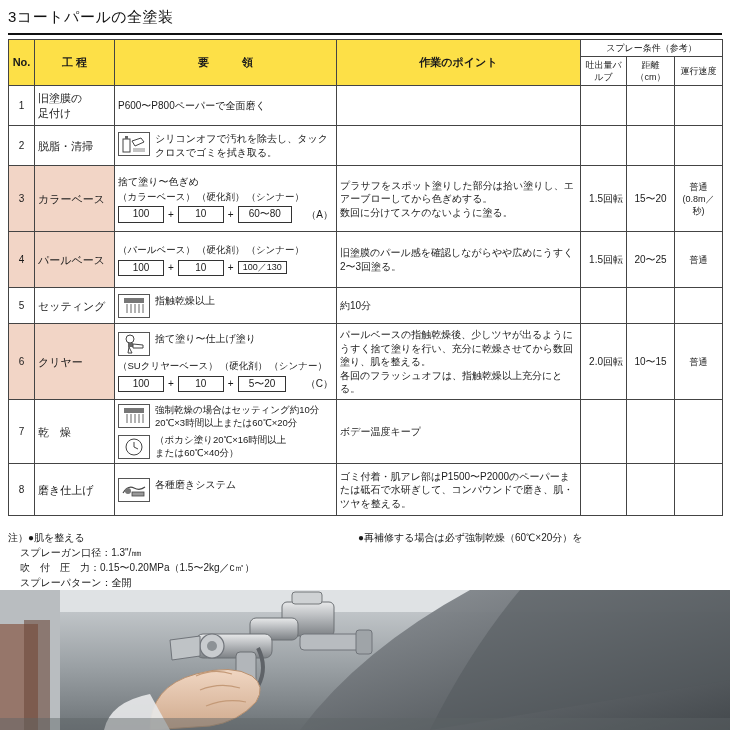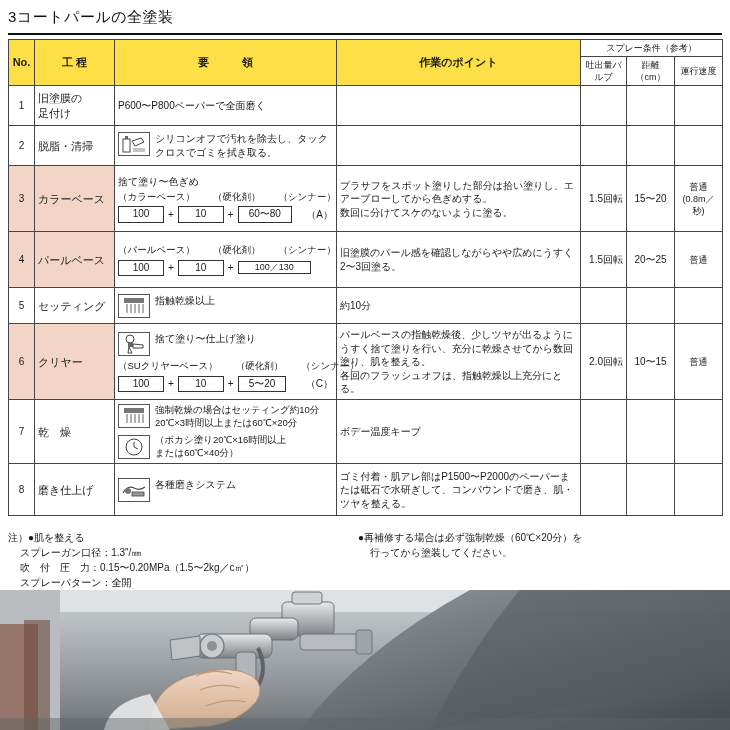--- a/index.html
+++ b/index.html
@@ -112,28 +112,28 @@
   .box {
     border: 1px solid #333;
     background: #fff;
     padding: 1px 10px;
     font-size: 10px;
     min-width: 24px;
     text-align: center;
     line-height: 1.25;
   }
   .box.two {
-    padding: 0 16px;
+    padding: 0 4px;
     font-size: 9px;
   }
   .op { font-size: 10px; }
   .tail { margin-left: auto; font-size: 10px; }
   .sub-labels {
     display: flex;
-    gap: 18px;
+    gap: 2px;
     font-size: 9.5px;
   }
   .sub-labels span { white-space: nowrap; }
 
   
   .icon-row {
     display: flex;
     align-items: flex-start;
     gap: 5px;
   }
@@ -431,21 +431,20 @@
         <div style="display:flex">
           <span>注）</span>
           <span>●肌を整える</span>
         </div>
         <div class="indent1">スプレーガン口径：1.3"/㎜</div>
         <div class="indent1">吹　付　圧　力：0.15〜0.20MPa（1.5〜2kg／c㎡）</div>
         <div class="indent1">スプレーパターン：全開</div>
       </div>
       <div class="notes-right">
         <div>●再補修する場合は必ず強制乾燥（60℃×20分）を</div>
-        <div class="indent2">行ってから塗装してください。</div>
       </div>
     </div>
   </div>
 
   <div class="photo">
     <svg width="730" height="140" viewBox="0 0 730 140">
       <defs>
         <linearGradient id="bgGrad" x1="0" y1="0" x2="0" y2="1">
           <stop offset="0%" stop-color="#cfd3d6"></stop>
           <stop offset="55%" stop-color="#9aa0a4"></stop>

